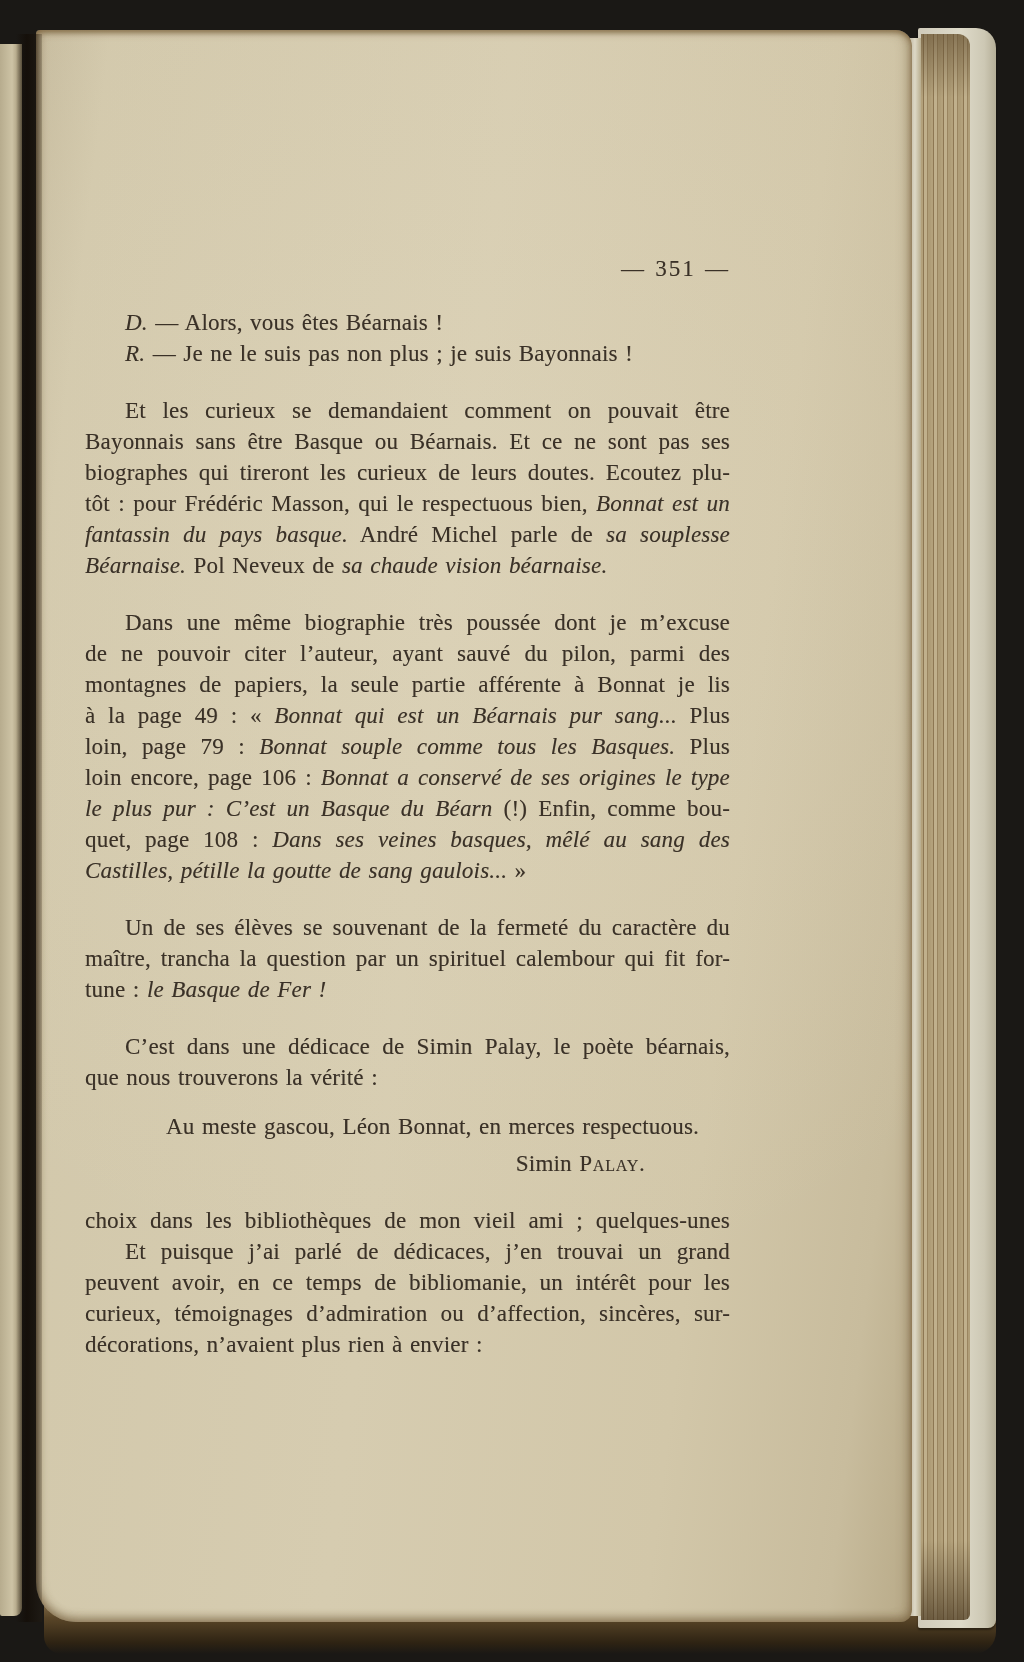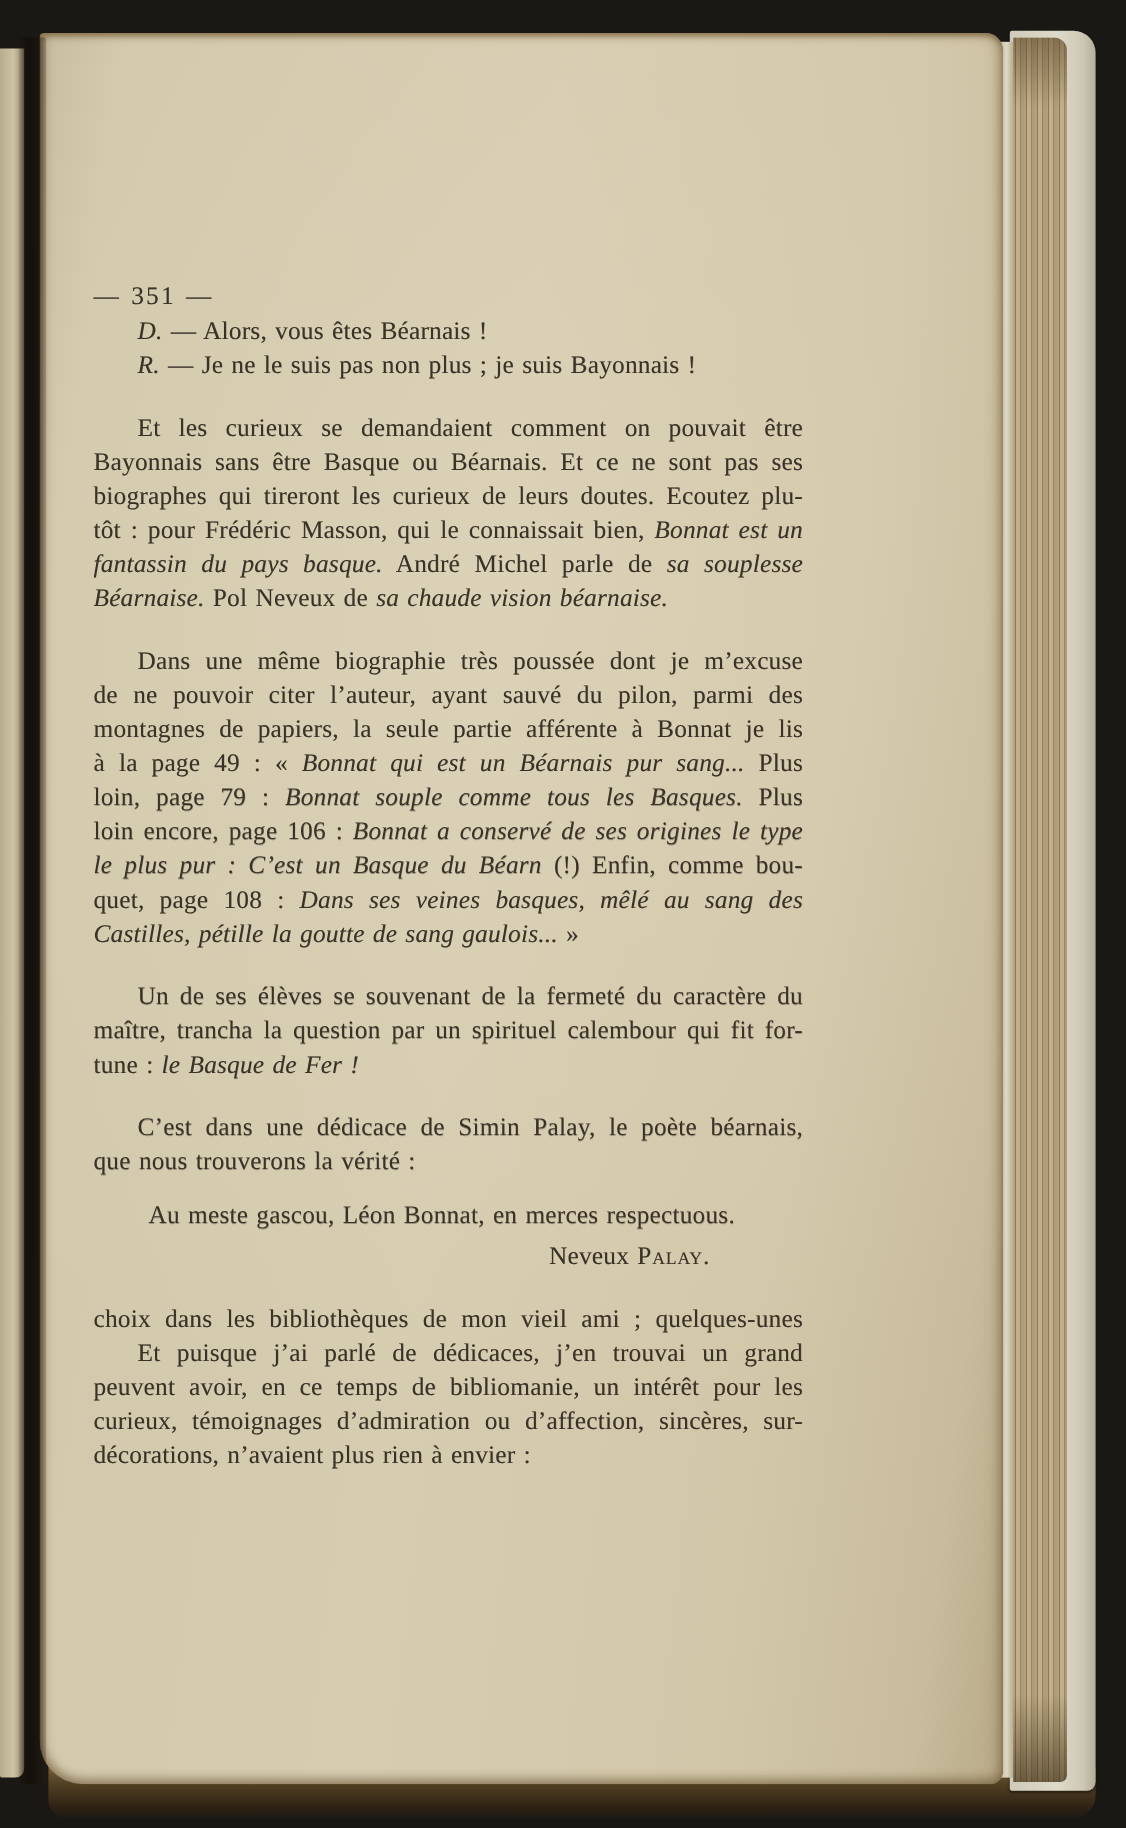--- a/index.html
+++ b/index.html
@@ -60,23 +60,23 @@
     position:absolute;left:49px;top:223px;width:645px;
     color:#3a3127;font-size:23px;line-height:31px;
     word-spacing:1.5px;letter-spacing:.2px;
     text-shadow:.3px .3px 0 rgba(58,49,39,.35);
     z-index:7;
   }
   .ln{min-height:31px;white-space:pre-wrap;}
   .jst{text-align:justify;text-align-last:justify;}
   .ind{text-indent:40px;}
   .para{margin-top:26px;}
-  .b-pagenum{text-align:left;margin-bottom:1px;letter-spacing:2px;}
+  .b-pagenum{text-align:right;margin-bottom:23px;letter-spacing:2px;}
   .b-dialog{text-indent:40px;}
-  .b-dedication{margin-top:18px;text-indent:50px;}
+  .b-dedication{margin-top:18px;text-indent:50px;text-align:center;}
   .b-signature{margin-top:6px;text-align:right;padding-right:85px;}
   .after-sig{margin-top:24px;}
   em{font-style:italic;}
   .sc{font-variant:small-caps;letter-spacing:.8px;}
 </style>
 </head>
 <body>
 
 <div class="bottom-band"></div>
 <div class="cover-edge"></div>
@@ -86,21 +86,21 @@
 
 <div class="page">
   <div class="text-block">
       <div class="ln b-pagenum"><span>— 351 —</span></div>
       <div class="ln b-dialog"><em>D.</em><span> — Alors, vous êtes Béarnais !</span></div>
       <div class="ln b-dialog"><em>R.</em><span> — Je ne le suis pas non plus ; je suis Bayonnais !</span></div>
       <div class="para">
         <div class="ln jst ind"><span>Et les curieux se demandaient comment on pouvait être</span></div>
         <div class="ln jst"><span>Bayonnais sans être Basque ou Béarnais. Et ce ne sont pas ses</span></div>
         <div class="ln jst"><span>biographes qui tireront les curieux de leurs doutes. Ecoutez plu-</span></div>
-        <div class="ln jst"><span>tôt : pour Frédéric Masson, qui le connaissait bien, </span><em>Bonnat est un</em></div>
+        <div class="ln jst"><span>tôt : pour Frédéric Masson, qui le respectuous bien, </span><em>Bonnat est un</em></div>
         <div class="ln jst"><em>fantassin du pays basque.</em><span> André Michel parle de </span><em>sa souplesse</em></div>
         <div class="ln"><em>Béarnaise.</em><span> Pol Neveux de </span><em>sa chaude vision béarnaise.</em></div>
       </div>
       <div class="para">
         <div class="ln jst ind"><span>Dans une même biographie très poussée dont je m’excuse</span></div>
         <div class="ln jst"><span>de ne pouvoir citer l’auteur, ayant sauvé du pilon, parmi des</span></div>
         <div class="ln jst"><span>montagnes de papiers, la seule partie afférente à Bonnat je lis</span></div>
         <div class="ln jst"><span>à la page 49 : « </span><em>Bonnat qui est un Béarnais pur sang...</em><span> Plus</span></div>
         <div class="ln jst"><span>loin, page 79 : </span><em>Bonnat souple comme tous les Basques.</em><span> Plus</span></div>
         <div class="ln jst"><span>loin encore, page 106 : </span><em>Bonnat a conservé de ses origines le type</em></div>
@@ -111,21 +111,21 @@
       <div class="para">
         <div class="ln jst ind"><span>Un de ses élèves se souvenant de la fermeté du caractère du</span></div>
         <div class="ln jst"><span>maître, trancha la question par un spirituel calembour qui fit for-</span></div>
         <div class="ln"><span>tune : </span><em>le Basque de Fer !</em></div>
       </div>
       <div class="para">
         <div class="ln jst ind"><span>C’est dans une dédicace de Simin Palay, le poète béarnais,</span></div>
         <div class="ln"><span>que nous trouverons la vérité :</span></div>
       </div>
       <div class="ln b-dedication"><span>Au meste gascou, Léon Bonnat, en merces respectuous.</span></div>
-      <div class="ln b-signature"><span>Neveux </span><span class="sc">Palay</span><span>.</span></div>
+      <div class="ln b-signature"><span>Simin </span><span class="sc">Palay</span><span>.</span></div>
       <div class="para">
         <div class="ln jst"><span>choix dans les bibliothèques de mon vieil ami ; quelques-unes</span></div>
         <div class="ln jst ind"><span>Et puisque j’ai parlé de dédicaces, j’en trouvai un grand</span></div>
         <div class="ln jst"><span>peuvent avoir, en ce temps de bibliomanie, un intérêt pour les</span></div>
         <div class="ln jst"><span>curieux, témoignages d’admiration ou d’affection, sincères, sur-</span></div>
         <div class="ln"><span>décorations, n’avaient plus rien à envier :</span></div>
       </div>
     </div>
 </div>
 

